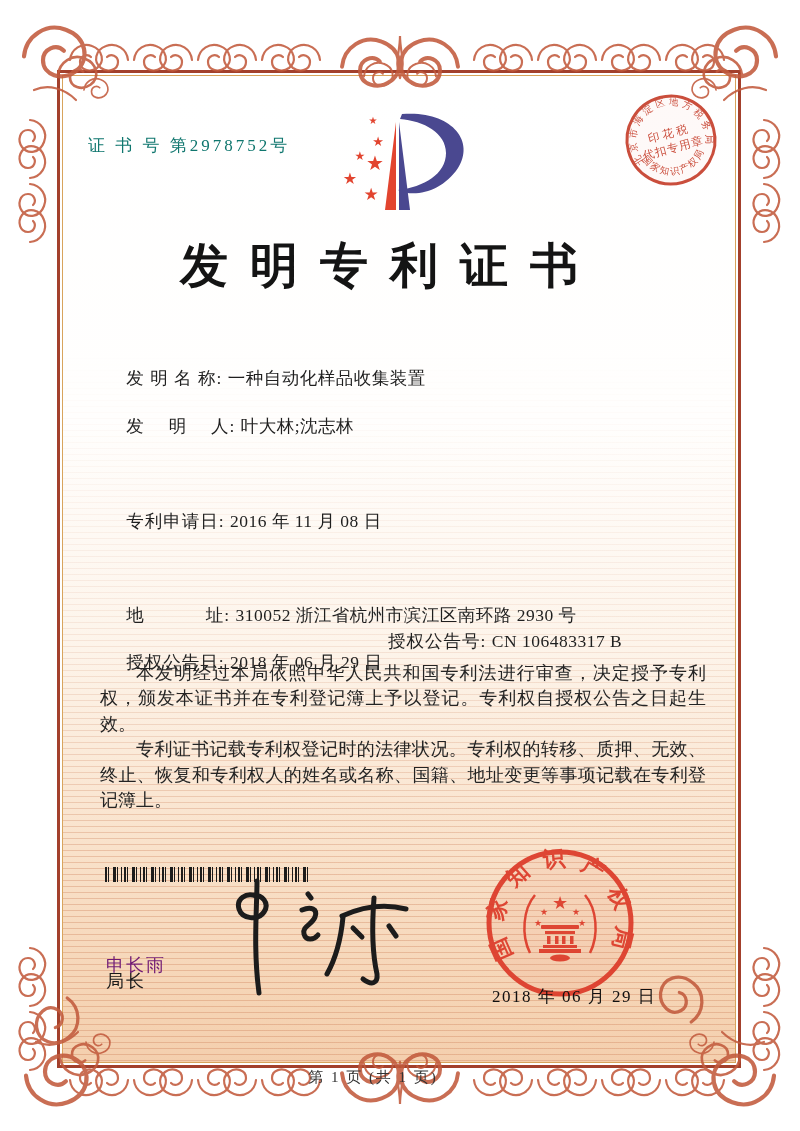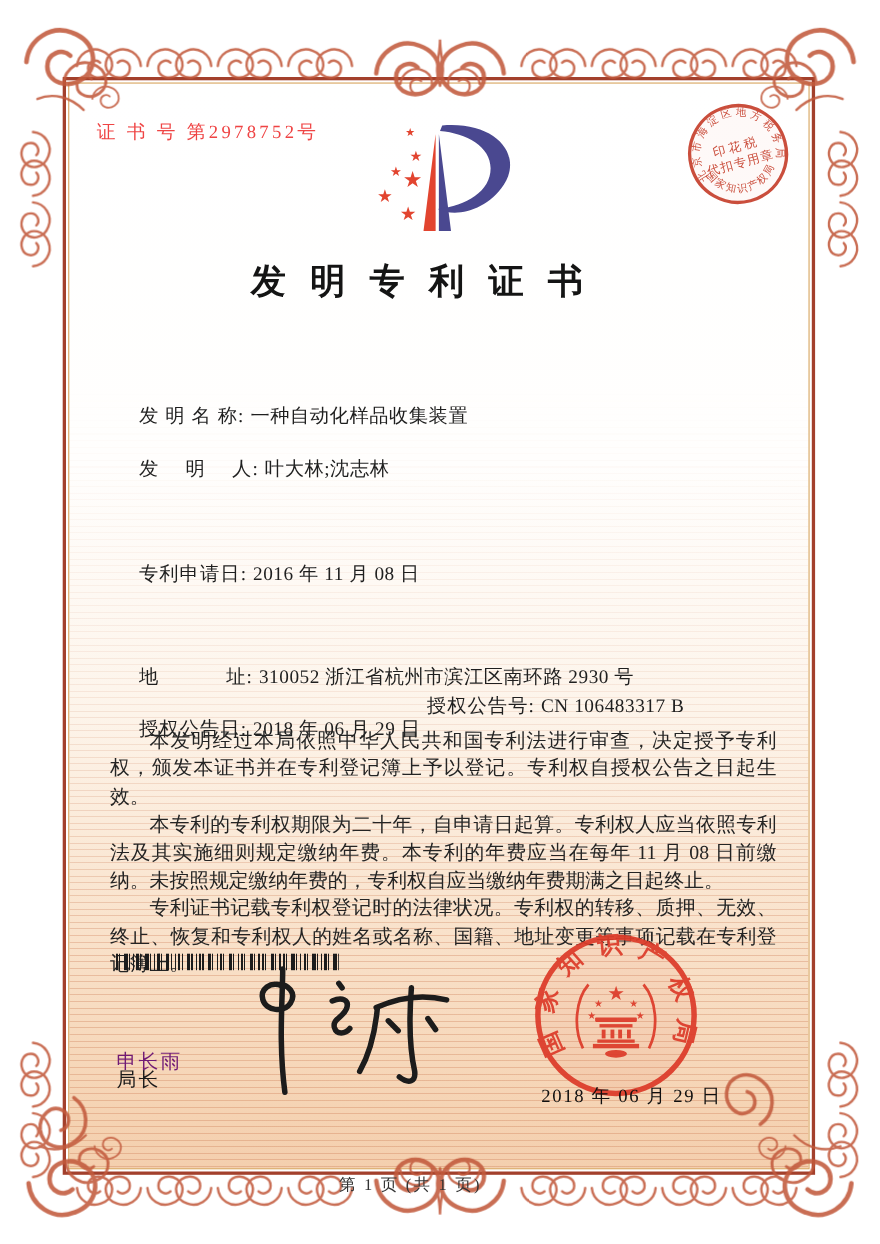--- a/index.html
+++ b/index.html
@@ -19,25 +19,25 @@
   }
   .frame-lines{
     position:absolute;inset:3px;
     background-image:repeating-linear-gradient(to bottom,rgba(198,110,70,0.30) 0 1px,transparent 1px 6px);
     -webkit-mask-image:linear-gradient(to bottom,transparent 0 28%,rgba(0,0,0,.35) 55%,#000 80%);
     mask-image:linear-gradient(to bottom,transparent 0 28%,rgba(0,0,0,.35) 55%,#000 80%);
   }
   .ornaments{position:absolute;left:0;top:0;z-index:2;pointer-events:none;}
   
   .content{position:absolute;inset:0;z-index:3;}
-  .cert-no{position:absolute;left:88px;top:108px;font-size:17px;letter-spacing:3px;color:#ef4444;}
+  .cert-no{position:absolute;left:88px;top:134px;font-size:17px;letter-spacing:3px;color:#0f766e;}
   .logo{position:absolute;left:330px;top:108px;}
   .doc-title{
     position:absolute;left:0;right:20px;top:234px;text-align:center;
-    font-size:32px;font-weight:600;letter-spacing:22px;color:#141414;
+    font-size:48px;font-weight:600;letter-spacing:22px;color:#141414;
   }
   .row{position:absolute;left:100px;font-size:17.5px;white-space:pre;color:#1f1f1f;}
   .row .lbl{letter-spacing:1px;}
   .row .val{letter-spacing:0.5px;}
   .row2{position:absolute;left:288px;top:0;white-space:pre;}
   .paras{position:absolute;left:100px;top:661px;width:606px;font-size:18px;line-height:25.4px;text-align:justify;color:#242424;}
   .paras p{margin:0;text-indent:2em;}
   .barcode{
     position:absolute;left:105px;top:867px;width:203px;height:15px;
     background:repeating-linear-gradient(90deg,#1c1c1c 0 2px,transparent 2px 3px,#1c1c1c 3px 4px,transparent 4px 8px,#1c1c1c 8px 11px,transparent 11px 12px,#1c1c1c 12px 13px,transparent 13px 16px,#1c1c1c 16px 17px,transparent 17px 19px);
@@ -156,21 +156,20 @@
     <div class="row" style="top:582px">
       <span class="lbl">地　　　 址: </span><span class="val">310052 浙江省杭州市滨江区南环路 2930 号</span>
     </div>
     <div class="row" style="top:629px">
       <span class="lbl">授权公告日: </span><span class="val">2018 年 06 月 29 日</span>
       <span class="row2"><span class="lbl">授权公告号: </span><span class="val">CN 106483317 B</span></span>
     </div>
 
     <div class="paras">
       <p>本发明经过本局依照中华人民共和国专利法进行审查，决定授予专利权，颁发本证书并在专利登记簿上予以登记。专利权自授权公告之日起生效。</p>
-      <p>本专利的专利权期限为二十年，自申请日起算。专利权人应当依照专利法及其实施细则规定缴纳年费。本专利的年费应当在每年 11 月 08 日前缴纳。未按照规定缴纳年费的，专利权自应当缴纳年费期满之日起终止。</p>
       <p>专利证书记载专利权登记时的法律状况。专利权的转移、质押、无效、终止、恢复和专利权人的姓名或名称、国籍、地址变更等事项记载在专利登记簿上。</p>
     </div>
 
     <div class="barcode"></div>
 
     <div class="off-title">局长</div>
     <div class="off-name">申长雨</div>
 
     <svg class="signature" width="200" height="120" viewBox="0 0 200 120">
       <g stroke="#1c1c1c" stroke-width="5" fill="none" stroke-linecap="round" stroke-linejoin="round">

